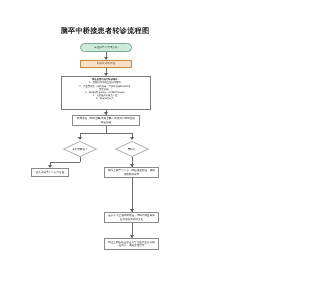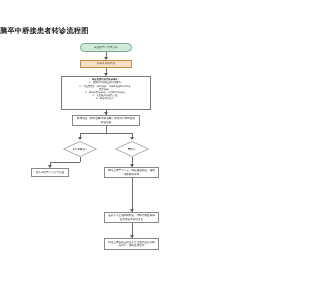--- a/index.html
+++ b/index.html
@@ -7,20 +7,21 @@
     width:210px;height:297px;
     background:#ffffff;
     font-family:"DejaVu Sans","Liberation Sans",sans-serif;
     overflow:hidden;
     position:relative;
   }
   #page{position:absolute;left:0;top:0;width:210px;height:297px;}
 
   .title{
     position:absolute;left:0;top:26px;width:210px;
+    text-align:center;
     font-size:7.2px;
     font-weight:bold;
     color:#1a1a1a;
     letter-spacing:0.2px;
     font-family:Liberation Serif, serif;
   }
 
   .node{
     position:absolute;
     box-sizing:border-box;

